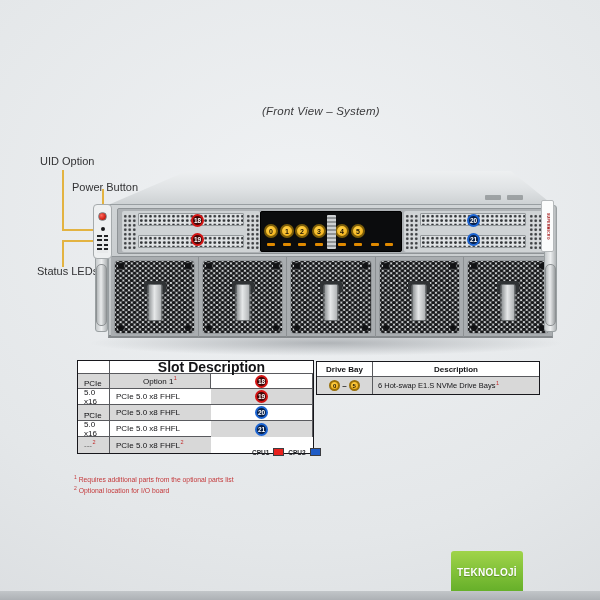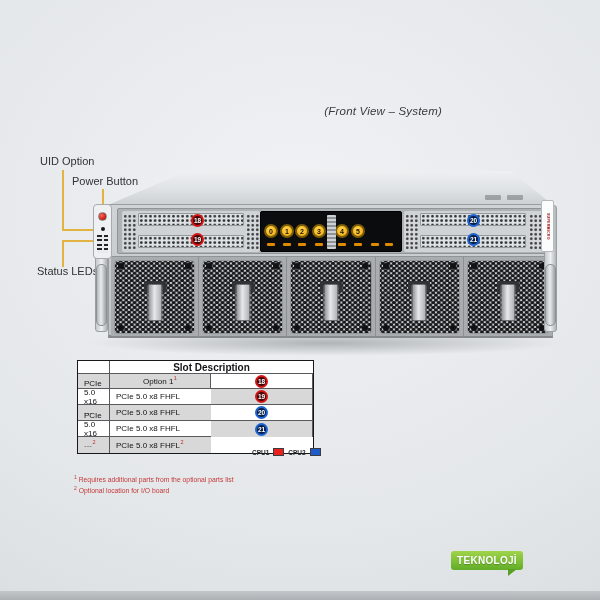--- a/index.html
+++ b/index.html
@@ -4,25 +4,25 @@
 <style>
   html,body{margin:0;padding:0;}
   .stage{
     position:relative;width:600px;height:600px;overflow:hidden;
     font-family:"Liberation Sans", sans-serif;
     background:radial-gradient(120% 100% at 50% 35%, #f0f2f4 0%, #e4e7e9 55%, #d4d7da 100%);
   }
   .abs{position:absolute;}
 
   
-  .caption{left:262px;top:105px;width:180px;text-align:right;font-style:italic;
+  .caption{left:262px;top:105px;width:180px;text-align:left;font-style:italic;
     font-size:11.5px;color:#3a3a3c;letter-spacing:.2px;}
   .callout{font-size:11px;color:#323234;}
   .lbl-uid{left:40px;top:155px;}
-  .lbl-power{left:72px;top:175px;}
+  .lbl-power{left:72px;top:181px;}
   .lbl-status{left:37px;top:265px;}
   .line{background:#e3b341;}
   .ln-uid-v{left:62px;top:170px;width:2px;height:61px;}
   .ln-uid-h{left:62px;top:229px;width:35px;height:2px;}
   .ln-power-v{left:102px;top:189px;width:2px;height:28px;}
   .ln-status-v{left:62px;top:241px;width:2px;height:26px;}
   .ln-status-h{left:62px;top:240px;width:35px;height:2px;}
 
   
   .server{left:95px;top:168px;width:462px;height:175px;}
@@ -109,21 +109,21 @@
     font-weight:bold;letter-spacing:.4px;white-space:nowrap;}
 
   
   .stable{left:77px;top:360px;display:grid;grid-template-columns:32px 101px 102px;
     grid-template-rows:13px 15px 16px 16px 16px 16px;
     border:1.5px solid #17171c;background:#fff;color:#131316;}
   .cell{display:flex;align-items:center;box-sizing:border-box;border-bottom:1px solid #595a5e;}
   .br{border-right:1px solid #595a5e;}
   .nb{border-bottom:none;}
   .gray{background:#d8d8d8;}
-  .title-cell{grid-column:2/4;justify-content:center;font-weight:bold;font-size:10px;}
+  .title-cell{grid-column:2/4;justify-content:center;font-weight:bold;font-size:14px;}
   .hcell{justify-content:center;font-size:8px;}
   .tcell{font-size:8px;padding-left:6px;}
   .ccell{justify-content:center;}
   .dashtxt{color:#666;}
   sup.red1{color:#c22a2a;font-size:5.5px;position:relative;top:-3px;margin-left:.5px;}
 
   .legend{left:252px;top:448px;display:flex;align-items:center;gap:4px;
     font-size:6.5px;font-weight:bold;color:#25262a;}
   .sq{width:11px;height:8px;border:1px solid #3c3d41;box-sizing:border-box;}
   .sq-red{background:#e8211d;} .sq-blue{background:#1e5bc6;}
@@ -138,21 +138,21 @@
     color:#1a1100;font-size:6px;font-weight:bold;display:flex;align-items:center;justify-content:center;}
   .bay-dash{font-weight:bold;font-size:8px;}
 
   .footnotes{left:74px;top:473px;font-size:6.8px;color:#c4393b;line-height:9px;}
   .footnotes sup{font-size:5px;}
 
   
   .logo{left:446px;top:551px;display:flex;align-items:flex-end;}
   .gtm{font-size:38px;font-weight:bold;color:#55565a;letter-spacing:-3px;line-height:31px;}
   .badge{position:relative;margin-left:5px;margin-bottom:1px;background:linear-gradient(180deg,#a0d44a,#62ad27);
-    color:#fff;font-size:10px;font-weight:bold;padding:4px 6px;border-radius:3px;
+    color:#fff;font-size:10px;font-weight:bold;padding:16px 6px;border-radius:3px;
     letter-spacing:.3px;text-shadow:0 1px 1px rgba(0,0,0,.25);}
   .badge::after{content:'';position:absolute;right:6px;bottom:-6px;width:0;height:0;
     border-top:7px solid #57a021;border-right:9px solid transparent;}
 
   .bottom-band{left:0;bottom:0;width:600px;height:9px;
     background:linear-gradient(180deg,#c2c6c9,#adb1b5);}
 </style>
 </head>
 <body>
 
@@ -340,20 +340,33 @@
     </div>
   </div>
 
   <div class="abs legend">
     <span>CPU1</span>
     <span class="sq sq-red"></span>
     <span>CPU2</span>
     <span class="sq sq-blue"></span>
   </div>
 
+  <div class="abs dtable">
+    <div class="cell br dhead">Drive Bay</div>
+    <div class="cell dhead">Description</div>
+    <div class="cell br dbay gray nb">
+      <span class="ybay">0</span>
+      <span class="bay-dash">–</span>
+      <span class="ybay">5</span>
+    </div>
+    <div class="cell ddesc gray nb">
+      <span>6 Hot-swap E1.S NVMe Drive Bays</span>
+        <sup class="red1">1</sup>
+    </div>
+  </div>
 
   <div class="abs footnotes">
     <div><sup>1</sup> <span>Requires additional parts from the optional parts list</span></div>
     <div><sup>2</sup> <span>Optional location for I/O board</span></div>
   </div>
 
   <div class="abs logo">
     <span class="badge">TEKNOLOJİ</span>
   </div>
 

